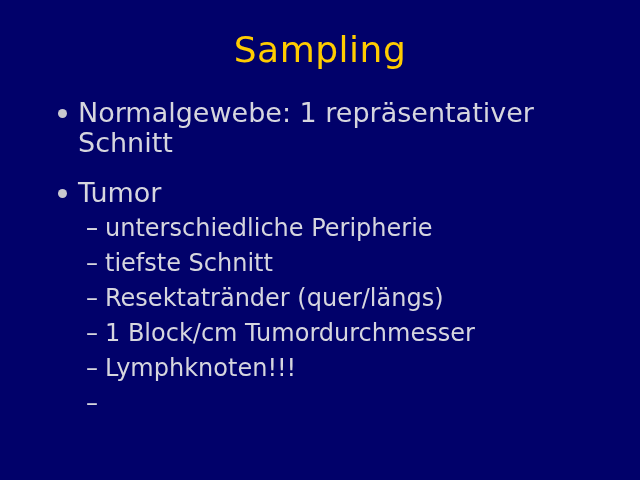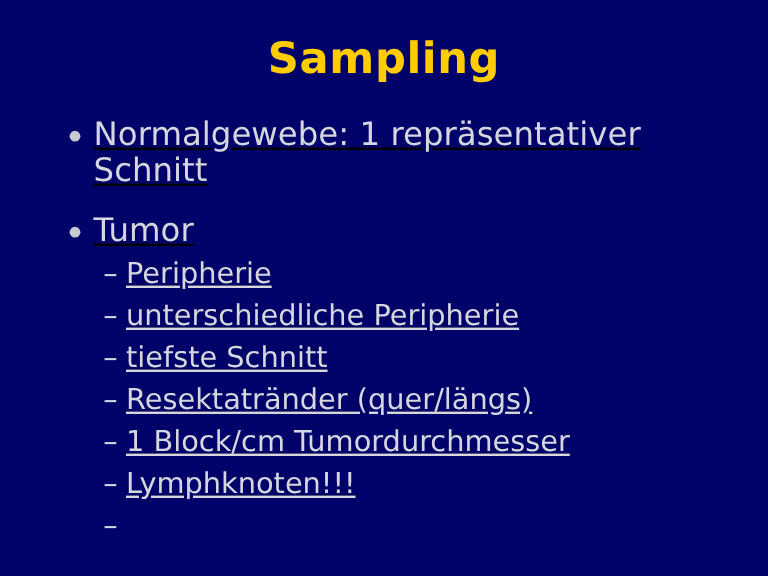--- a/index.html
+++ b/index.html
@@ -16,35 +16,34 @@
     font-family: "DejaVu Sans", "Liberation Sans", sans-serif;
   }
   .slide-title {
     position: absolute;
     top: 28px;
     left: 0;
     right: 0;
     text-align: center;
     font-size: 36px;
     line-height: 44px;
-    font-weight: 700;
+    font-weight: 400;
     color: var(--title, #FFCC00);
     letter-spacing: 0.5px;
   }
   .content {
     position: absolute;
     left: 58px;
     top: 98px;
     right: 20px;
   }
   ul.l1, ul.l2 {
     list-style: none;
     margin: 0;
     padding: 0;
-    text-decoration: underline;
   }
   ul.l1 > li {
     position: relative;
     padding-left: 20px;
     font-size: 27px;
     line-height: 30px;
     color: var(--body, #D6D6DE);
   }
   ul.l1 > li.li-first {
     max-width: 488px;
@@ -93,21 +92,20 @@
         <span>Normalgewebe: 1 repräsentativer Schnitt</span>
       </li>
 
       <li class="li-tumor">
         <span class="dot"></span>
         <span>Tumor</span>
 
         <ul class="l2">
           <li>
             <span class="dash">–</span>
-            <span>Peripherie</span>
           </li>
           <li>
             <span class="dash">–</span>
             <span>unterschiedliche Peripherie</span>
           </li>
           <li>
             <span class="dash">–</span>
             <span>tiefste Schnitt</span>
           </li>
           <li>

